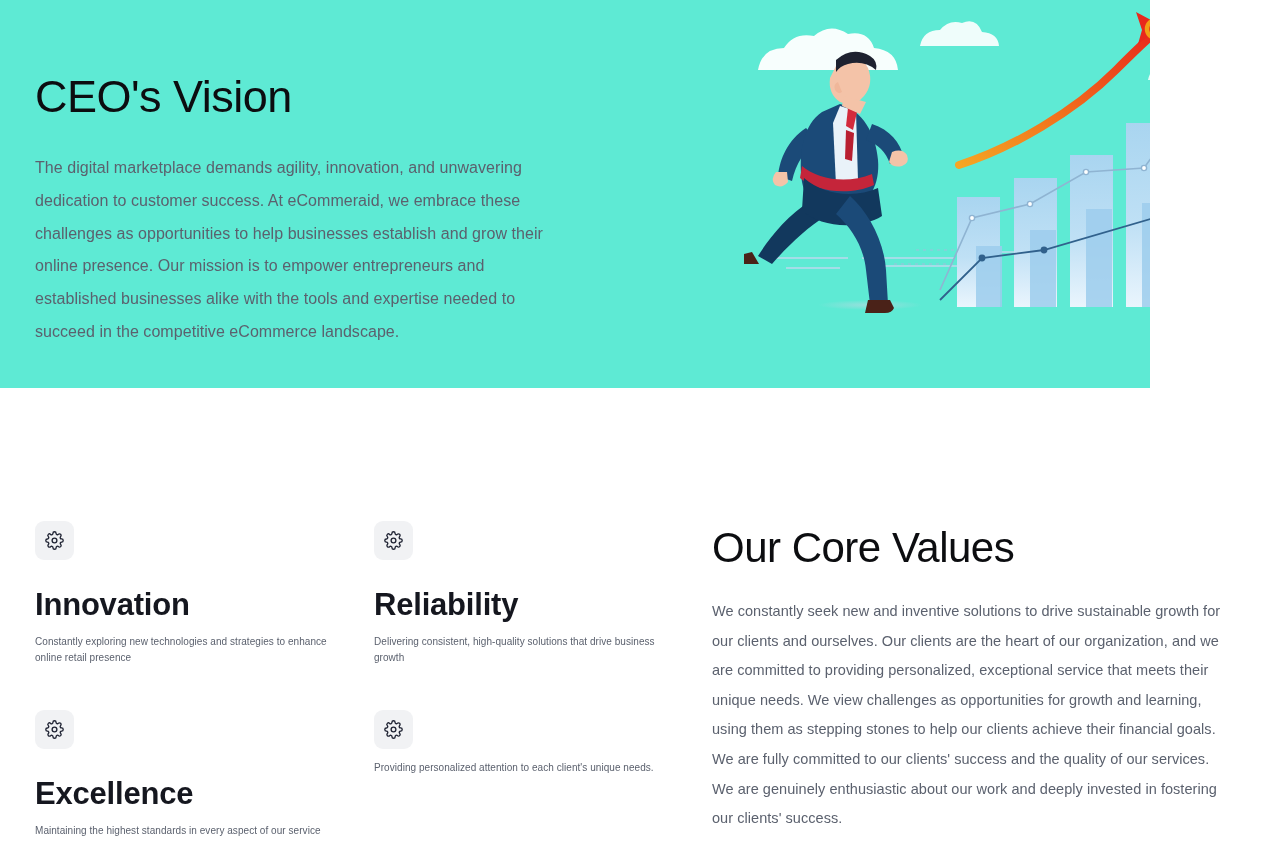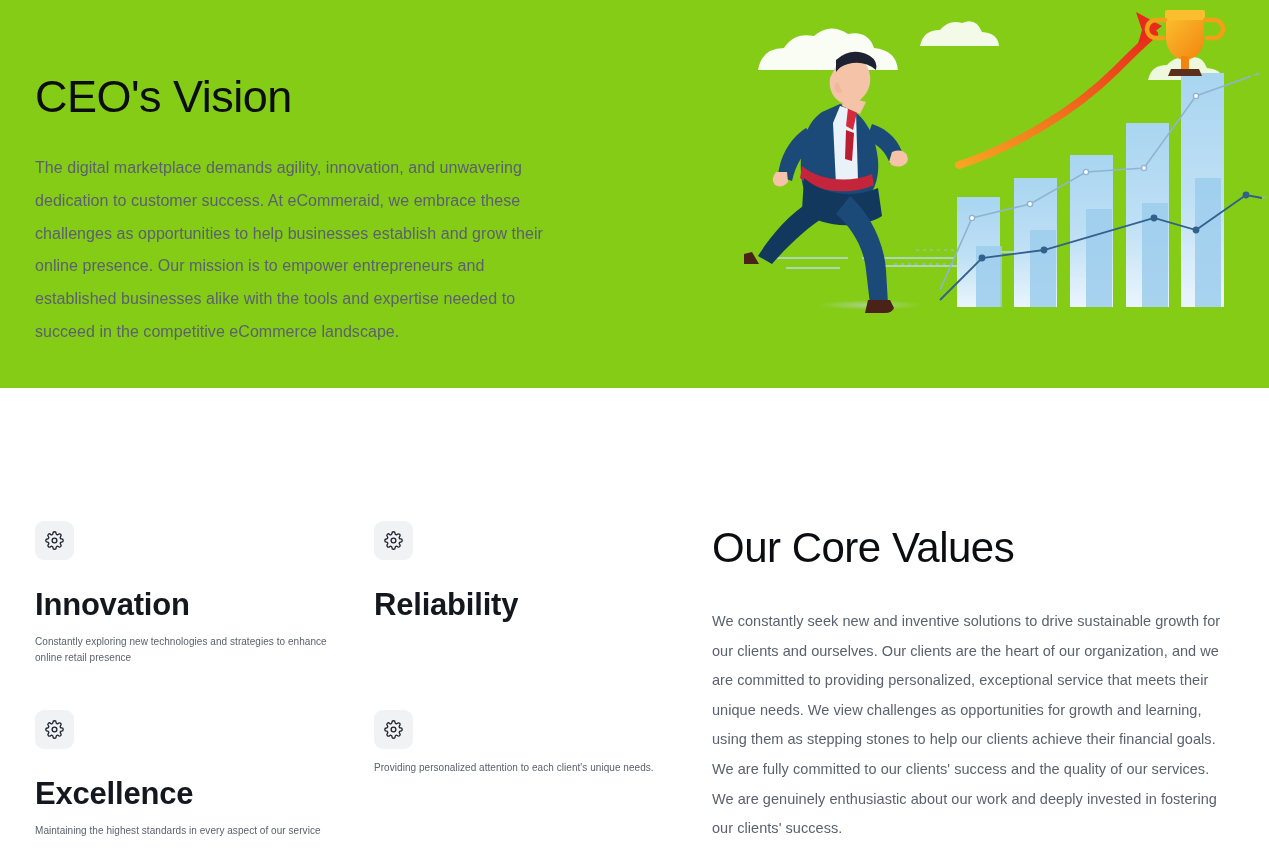--- a/index.html
+++ b/index.html
@@ -13,23 +13,23 @@
   body {
     font-family: "Liberation Sans", "DejaVu Sans", sans-serif;
     background: #ffffff;
     color: #1a1d29;
     -webkit-font-smoothing: antialiased;
   }
 
   
   .hero {
     position: relative;
-    width: 1269px;
+    width: 1150px;
     height: 388px;
-    background: #84cc16;
+    background: #5eead4;
     overflow: hidden;
   }
 
   .hero-copy {
     position: absolute;
     left: 35px;
     top: 72px;
     width: 560px;
   }
 
@@ -117,21 +117,21 @@
 
   .core-title {
     font-size: 42px;
     font-weight: 400;
     letter-spacing: -0.5px;
     color: #0c0d10;
     line-height: 1.12;
   }
 
   .core-text {
-    margin-top: 36px;
+    margin-top: 26px;
     font-size: 14.5px;
     line-height: 2.04;
     color: #5b616e;
     letter-spacing: 0.05px;
   }
 </style>
 </head>
 <body>
 
 <section class="hero">
@@ -288,20 +288,21 @@
     </div>
 
     <div class="card">
       <div class="card-icon">
         <svg width="19" height="19" viewBox="0 0 24 24" fill="none" stroke="#1f2333" stroke-width="1.7" stroke-linecap="round" stroke-linejoin="round">
           <circle cx="12" cy="12" r="3"></circle>
           <path d="M19.4 15a1.65 1.65 0 0 0 .33 1.82l.06.06a2 2 0 1 1-2.83 2.83l-.06-.06a1.65 1.65 0 0 0-1.82-.33 1.65 1.65 0 0 0-1 1.51V21a2 2 0 1 1-4 0v-.09A1.65 1.65 0 0 0 9 19.4a1.65 1.65 0 0 0-1.82.33l-.06.06a2 2 0 1 1-2.83-2.83l.06-.06a1.65 1.65 0 0 0 .33-1.82 1.65 1.65 0 0 0-1.51-1H3a2 2 0 1 1 0-4h.09A1.65 1.65 0 0 0 4.6 9a1.65 1.65 0 0 0-.33-1.82l-.06-.06a2 2 0 1 1 2.83-2.83l.06.06a1.65 1.65 0 0 0 1.82.33H9a1.65 1.65 0 0 0 1-1.51V3a2 2 0 1 1 4 0v.09a1.65 1.65 0 0 0 1 1.51 1.65 1.65 0 0 0 1.82-.33l.06-.06a2 2 0 1 1 2.83 2.83l-.06.06a1.65 1.65 0 0 0-.33 1.82V9a1.65 1.65 0 0 0 1.51 1H21a2 2 0 1 1 0 4h-.09a1.65 1.65 0 0 0-1.51 1z"></path>
         </svg>
       </div>
       <h3 class="card-title">Reliability</h3>
+      <p class="card-text">Delivering consistent, high-quality solutions that drive business growth</p>
     </div>
 
     <div class="card">
       <div class="card-icon">
         <svg width="19" height="19" viewBox="0 0 24 24" fill="none" stroke="#1f2333" stroke-width="1.7" stroke-linecap="round" stroke-linejoin="round">
           <circle cx="12" cy="12" r="3"></circle>
           <path d="M19.4 15a1.65 1.65 0 0 0 .33 1.82l.06.06a2 2 0 1 1-2.83 2.83l-.06-.06a1.65 1.65 0 0 0-1.82-.33 1.65 1.65 0 0 0-1 1.51V21a2 2 0 1 1-4 0v-.09A1.65 1.65 0 0 0 9 19.4a1.65 1.65 0 0 0-1.82.33l-.06.06a2 2 0 1 1-2.83-2.83l.06-.06a1.65 1.65 0 0 0 .33-1.82 1.65 1.65 0 0 0-1.51-1H3a2 2 0 1 1 0-4h.09A1.65 1.65 0 0 0 4.6 9a1.65 1.65 0 0 0-.33-1.82l-.06-.06a2 2 0 1 1 2.83-2.83l.06.06a1.65 1.65 0 0 0 1.82.33H9a1.65 1.65 0 0 0 1-1.51V3a2 2 0 1 1 4 0v.09a1.65 1.65 0 0 0 1 1.51 1.65 1.65 0 0 0 1.82-.33l.06-.06a2 2 0 1 1 2.83 2.83l-.06.06a1.65 1.65 0 0 0-.33 1.82V9a1.65 1.65 0 0 0 1.51 1H21a2 2 0 1 1 0 4h-.09a1.65 1.65 0 0 0-1.51 1z"></path>
         </svg>
       </div>
       <h3 class="card-title">Excellence</h3>

